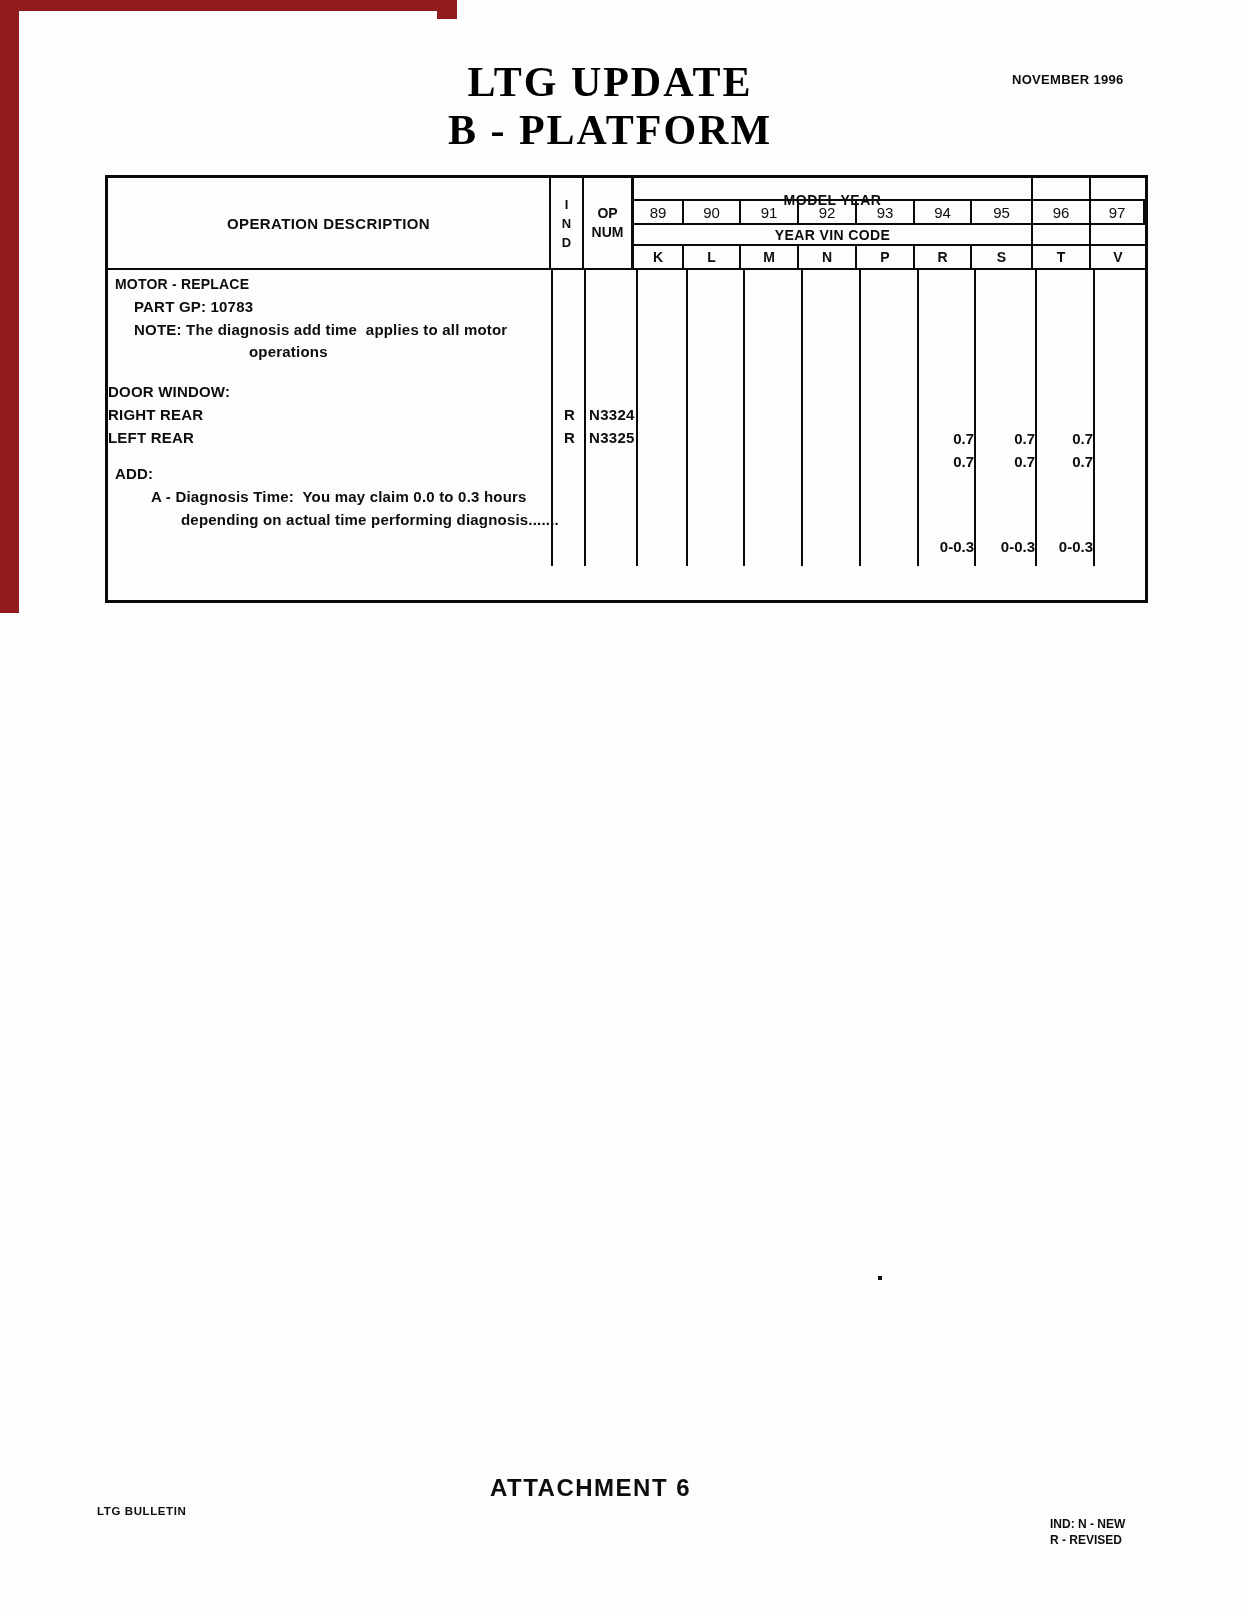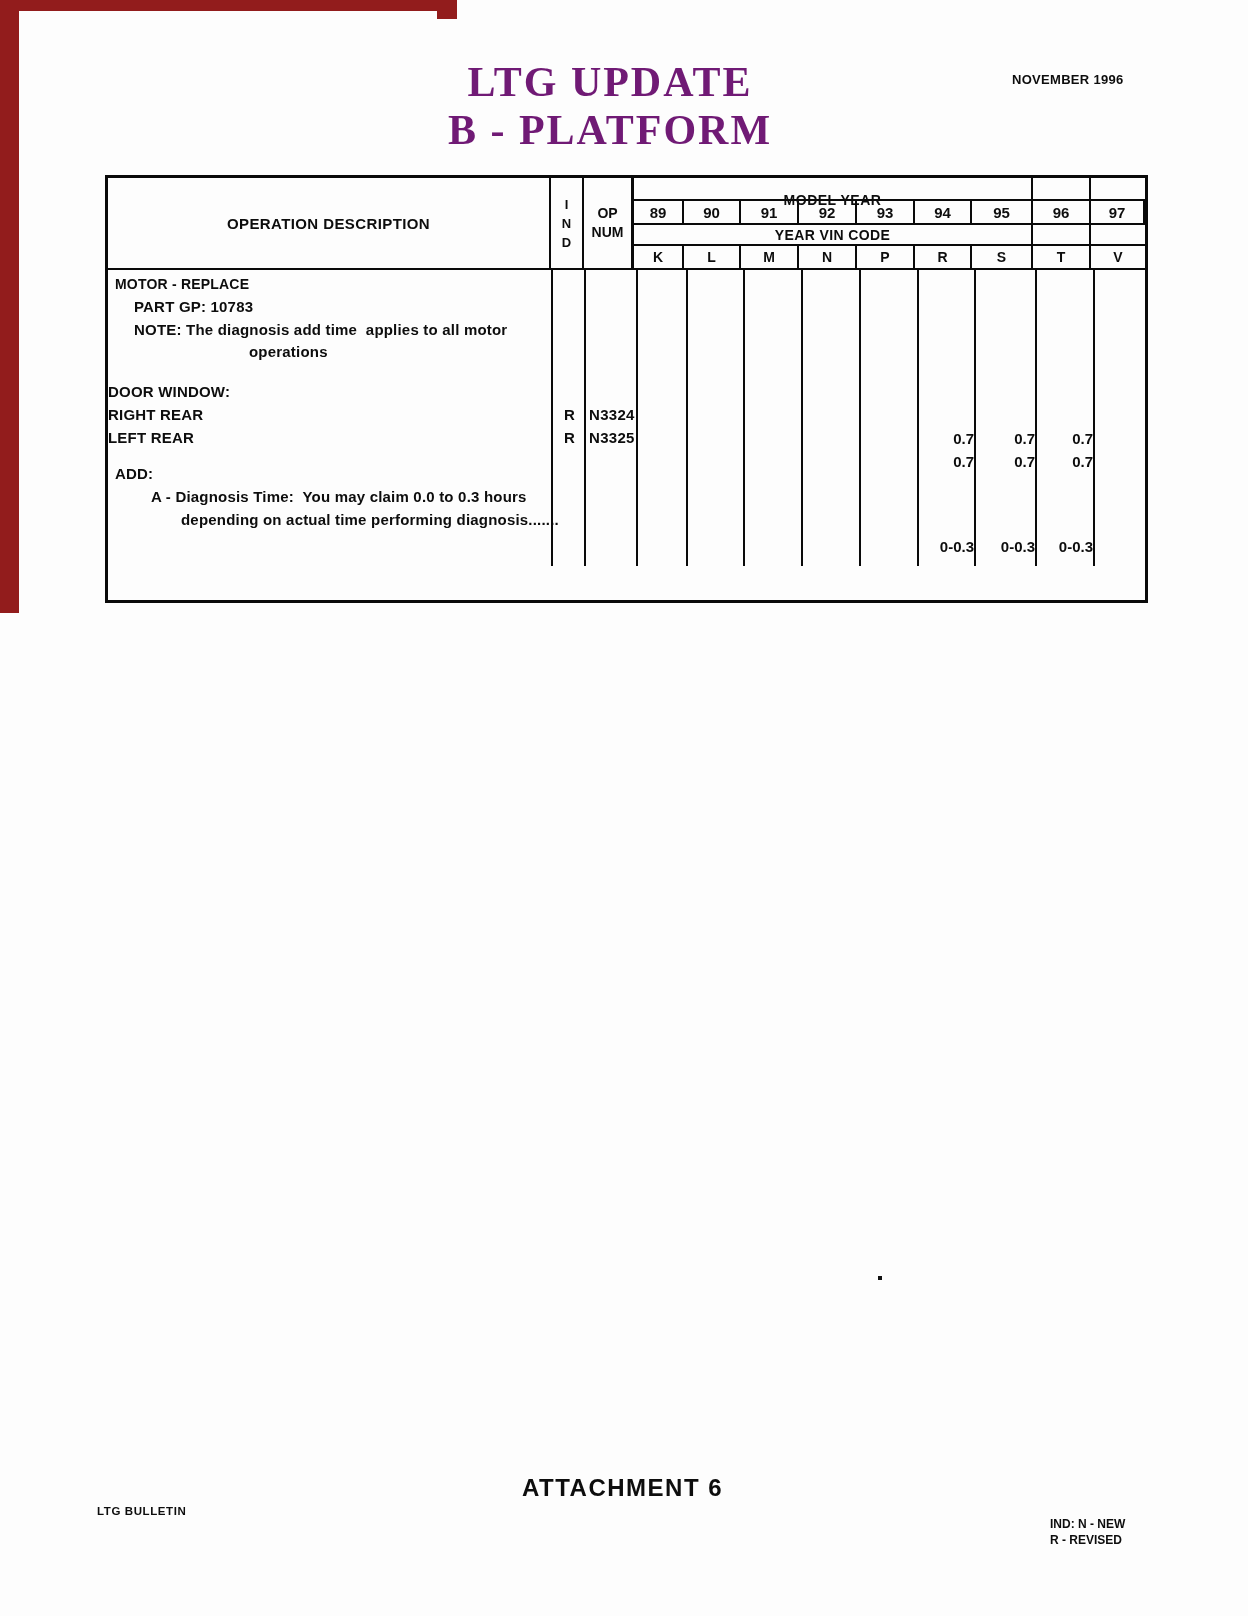--- a/index.html
+++ b/index.html
@@ -9,21 +9,21 @@
   }
   
   .edge-bar{position:absolute;background:#921c1c;}
   .edge-left{left:0;top:0;width:19px;height:613px;}
   .edge-top{left:0;top:0;width:457px;height:11px;}
   .edge-notch{left:437px;top:0;width:20px;height:19px;}
   .speck{position:absolute;left:878px;top:1276px;width:4px;height:4px;background:#111;}
 
   
   .title-wrap{position:absolute;left:0;top:58px;width:1220px;text-align:center;
-    font-family:"Liberation Serif", serif;font-weight:bold;color:#701a75;}
+    font-family:"Liberation Serif", serif;font-weight:bold;color:#000000;}
   .title-line1{font-size:42px;letter-spacing:2px;line-height:48px;}
   .title-line2{font-size:42px;letter-spacing:2px;line-height:48px;}
   .date-top{position:absolute;left:1012px;top:72px;font-size:13px;font-weight:bold;letter-spacing:0.3px;}
 
   
   .op-table{position:absolute;left:105px;top:175px;width:1043px;height:428px;
     border:3px solid #0a0a0a;box-sizing:border-box;background:transparent;}
   .row-changes{height:27px;border-bottom:3px solid #0a0a0a;box-sizing:border-box;
     font-size:15px;font-weight:bold;font-style:italic;padding:4px 0 0 7px;letter-spacing:0.2px;}
 
@@ -36,21 +36,21 @@
   .cell-ind{grid-row:1/5;grid-column:2;border-right:2px solid #0a0a0a;
     display:flex;flex-direction:column;align-items:center;justify-content:center;
     font-size:13px;font-weight:bold;line-height:19px;}
   .cell-opnum{grid-row:1/5;grid-column:3;border-right:3px solid #0a0a0a;
     display:flex;flex-direction:column;align-items:center;justify-content:center;
     font-size:14px;font-weight:bold;line-height:19px;}
   .cell-my{grid-row:1;grid-column:4/11;border-right:2px solid #0a0a0a;border-bottom:2px solid #0a0a0a;
     text-align:center;font-size:14px;font-weight:bold;padding-top:14px;letter-spacing:0.5px;}
   .cell-my-e1{grid-row:1;grid-column:11;border-right:2px solid #0a0a0a;border-bottom:2px solid #0a0a0a;}
   .cell-my-e2{grid-row:1;grid-column:12;border-bottom:2px solid #0a0a0a;}
-  .yr{grid-row:2;text-align:center;font-size:15px;font-weight:bold;padding-top:3px;
+  .yr{grid-row:2;text-align:center;font-size:15px;font-weight:normal;padding-top:3px;
     border-right:2px solid #0a0a0a;border-bottom:2px solid #0a0a0a;}
   .yr:last-of-type{border-right:none;}
   .cell-vc{grid-row:3;grid-column:4/11;border-right:2px solid #0a0a0a;border-bottom:2px solid #0a0a0a;
     text-align:center;font-size:14px;font-weight:bold;padding-top:2px;letter-spacing:0.4px;}
   .cell-vc-e1{grid-row:3;grid-column:11;border-right:2px solid #0a0a0a;border-bottom:2px solid #0a0a0a;}
   .cell-vc-e2{grid-row:3;grid-column:12;border-bottom:2px solid #0a0a0a;}
   .vin{grid-row:4;text-align:center;font-size:14px;font-weight:bold;padding-top:3px;border-right:2px solid #0a0a0a;}
   .vin:last-of-type{border-right:none;}
   .col4{grid-column:4}.col5{grid-column:5}.col6{grid-column:6}.col7{grid-column:7}.col8{grid-column:8}
   .col9{grid-column:9}.col10{grid-column:10}.col11{grid-column:11}.col12{grid-column:12}
@@ -60,21 +60,21 @@
   .bline{position:absolute;white-space:pre;letter-spacing:0.2px;}
   .right-label{width:438px;text-align:left;left:0;}
   .ind-val{position:absolute;left:445px;width:33px;text-align:center;}
   .opnum-val{position:absolute;left:481px;width:48px;text-align:left;letter-spacing:0.3px;}
   .val{position:absolute;text-align:right;margin-top:24px;}
   .c94{left:809px;width:57px;}
   .c95{left:866px;width:61px;}
   .c96{left:927px;width:58px;}
 
   
-  .attachment{position:absolute;left:490px;top:1474px;font-size:24px;font-weight:bold;letter-spacing:1.5px;margin-left:32px;}
+  .attachment{position:absolute;left:490px;top:1474px;font-size:24px;font-weight:bold;letter-spacing:1.5px;}
   .bulletin{position:absolute;left:97px;top:1505px;font-size:11.5px;font-weight:600;letter-spacing:0.6px;}
   .legend{position:absolute;left:1050px;top:1516px;width:130px;
     font-size:12px;font-weight:600;line-height:16px;}
 </style>
 </head>
 <body>
 
 <div class="edge-bar edge-left" style="background: rgb(146, 28, 28);"></div>
 <div class="edge-bar edge-top" style="background: rgb(146, 28, 28);"></div>
 <div class="edge-bar edge-notch" style="background: rgb(146, 28, 28);"></div>

